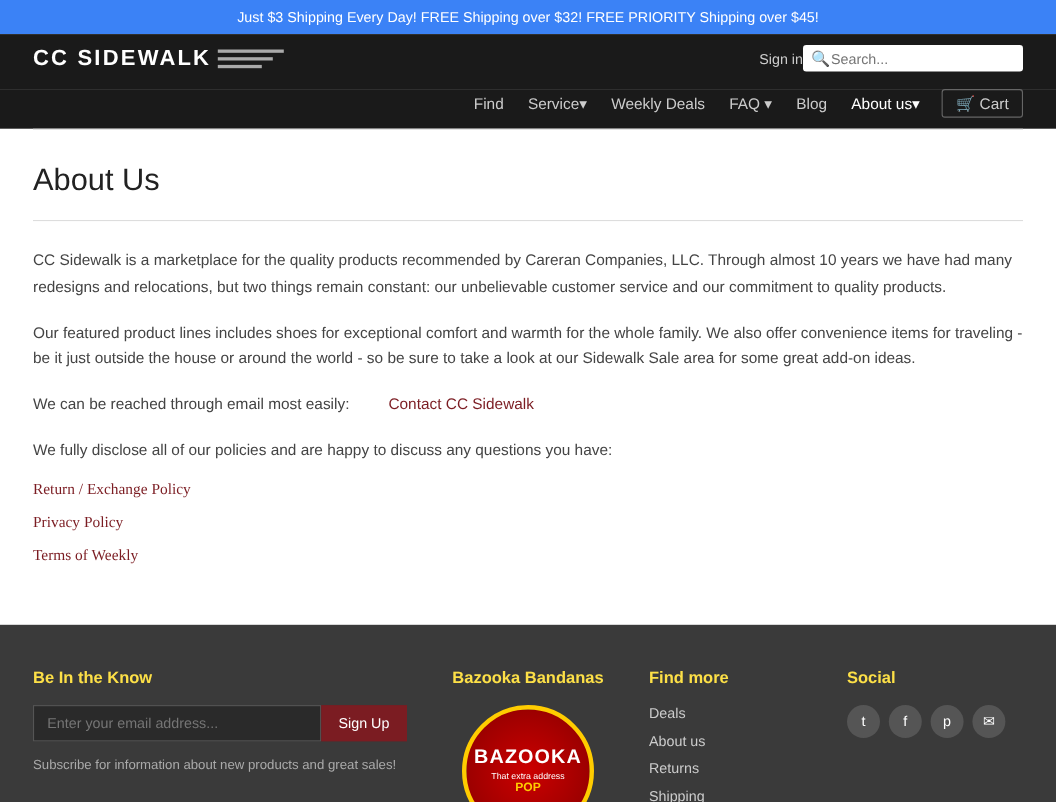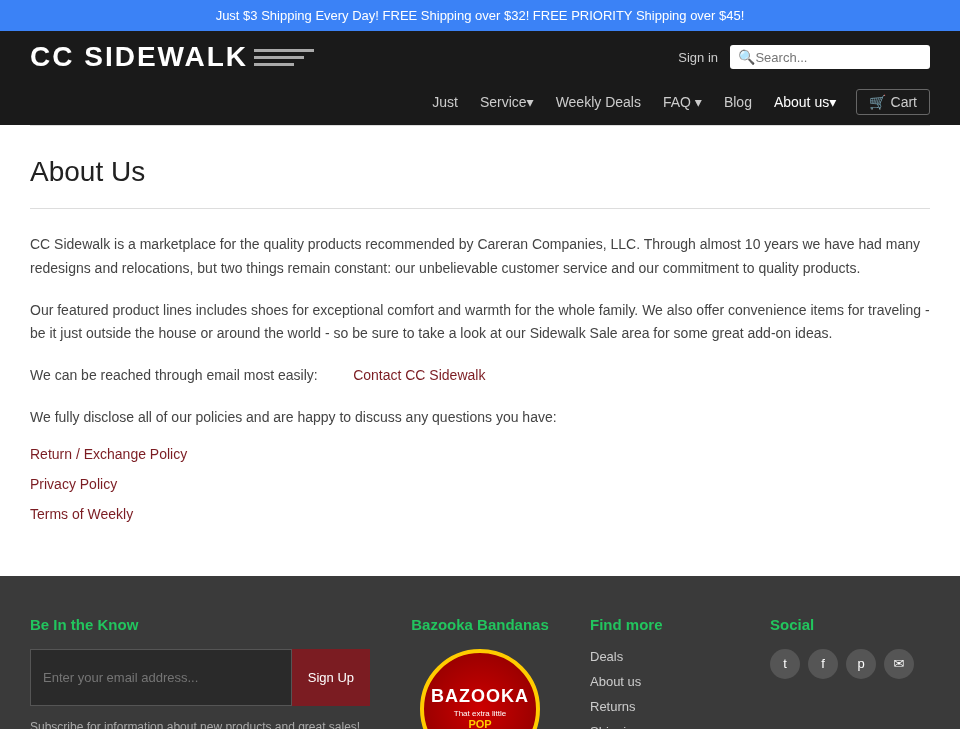--- a/index.html
+++ b/index.html
@@ -28,21 +28,21 @@
       align-items: center;
       justify-content: space-between;
       width: 100%;
       margin-bottom: 6px;
     }
     .logo-area {
       display: flex;
       align-items: center;
     }
     .logo-text {
-      font-size: 28px;
+      font-size: 20px;
       font-weight: bold;
       color: #fff;
       letter-spacing: 2px;
       font-family: Arial, sans-serif;
     }
     .logo-lines {
       display: flex;
       flex-direction: column;
       margin-left: 6px;
     }
@@ -52,21 +52,20 @@
       background: #aaa;
       margin: 2px 0;
     }
     .logo-lines span:nth-child(1) { width: 60px; }
     .logo-lines span:nth-child(2) { width: 50px; }
     .logo-lines span:nth-child(3) { width: 40px; }
 
     .header-right-top {
       display: flex;
       align-items: center;
-      gap: 12px;
     }
     .sign-in-link {
       color: #ccc;
       font-size: 13px;
       text-decoration: none;
       cursor: pointer;
     }
     .search-box {
       display: flex;
       align-items: center;
@@ -162,20 +161,21 @@
       margin-bottom: 16px;
       font-size: 14px;
       line-height: 1.7;
     }
     .policy-link {
       display: block;
       color: #7b1c22;
       text-decoration: none;
       margin-bottom: 14px;
       font-size: 14px;
+      font-family: Liberation Serif, serif;
     }
 
     
     .footer {
       background: #3a3a3a;
       color: #ccc;
       padding: 40px 30px 20px 30px;
     }
     .footer-top {
       display: flex;
@@ -194,33 +194,33 @@
     }
     .footer-col-findmore {
       flex: 0 0 140px;
     }
     .footer-col-social {
       flex: 0 0 140px;
     }
     .footer-heading {
       font-size: 15px;
       font-weight: bold;
-      color: #22c55e;
+      color: #fde047;
       margin-bottom: 16px;
     }
     .footer-email-row {
       display: flex;
       gap: 0;
       margin-bottom: 14px;
     }
     .footer-email-input {
       background: #2a2a2a;
       border: 1px solid #555;
       color: #ccc;
-      padding: 20px 12px;
+      padding: 8px 12px;
       font-size: 13px;
       flex: 1;
       outline: none;
     }
     .footer-signup-btn {
       background: #7b1c22;
       color: #fff;
       border: none;
       padding: 8px 16px;
       font-size: 13px;
@@ -313,21 +313,21 @@
       <a class="sign-in-link">Sign in</a>
       <div class="search-box">
         <span class="search-icon-svg">🔍</span>
         <input type="text" placeholder="Search..." style="">
       </div>
     </div>
   </div>
 </div>
 
 <div class="nav-bar">
-  <a class="nav-item">Just</a>
+  <a class="nav-item">Find</a>
   <a class="nav-item">Service▾</a>
   <a class="nav-item">Weekly Deals</a>
   <a class="nav-item">FAQ ▾</a>
   <a class="nav-item">Blog</a>
   <a class="nav-item active">About us▾</a>
   <button class="cart-btn">🛒 Cart</button>
 </div>
 
 <hr class="divider-line">
 
@@ -360,21 +360,21 @@
         <input class="footer-email-input" type="email" placeholder="Enter your email address..." style="">
         <button class="footer-signup-btn">Sign Up</button>
       </div>
       <p class="footer-subscribe-text">Subscribe for information about new products and great sales!</p>
     </div>
 
     <div class="footer-col-bazooka">
       <div class="footer-heading">Bazooka Bandanas</div>
       <div class="bazooka-logo">
         <span class="bazooka-logo-text">BAZOOKA</span>
-        <span class="bazooka-sub">That extra little</span>
+        <span class="bazooka-sub">That extra address</span>
         <span class="bazooka-pop">POP</span>
       </div>
     </div>
 
     <div class="footer-col-findmore">
       <div class="footer-heading">Find more</div>
       <a class="footer-link">Deals</a>
       <a class="footer-link">About us</a>
       <a class="footer-link">Returns</a>
       <a class="footer-link">Shipping</a>

